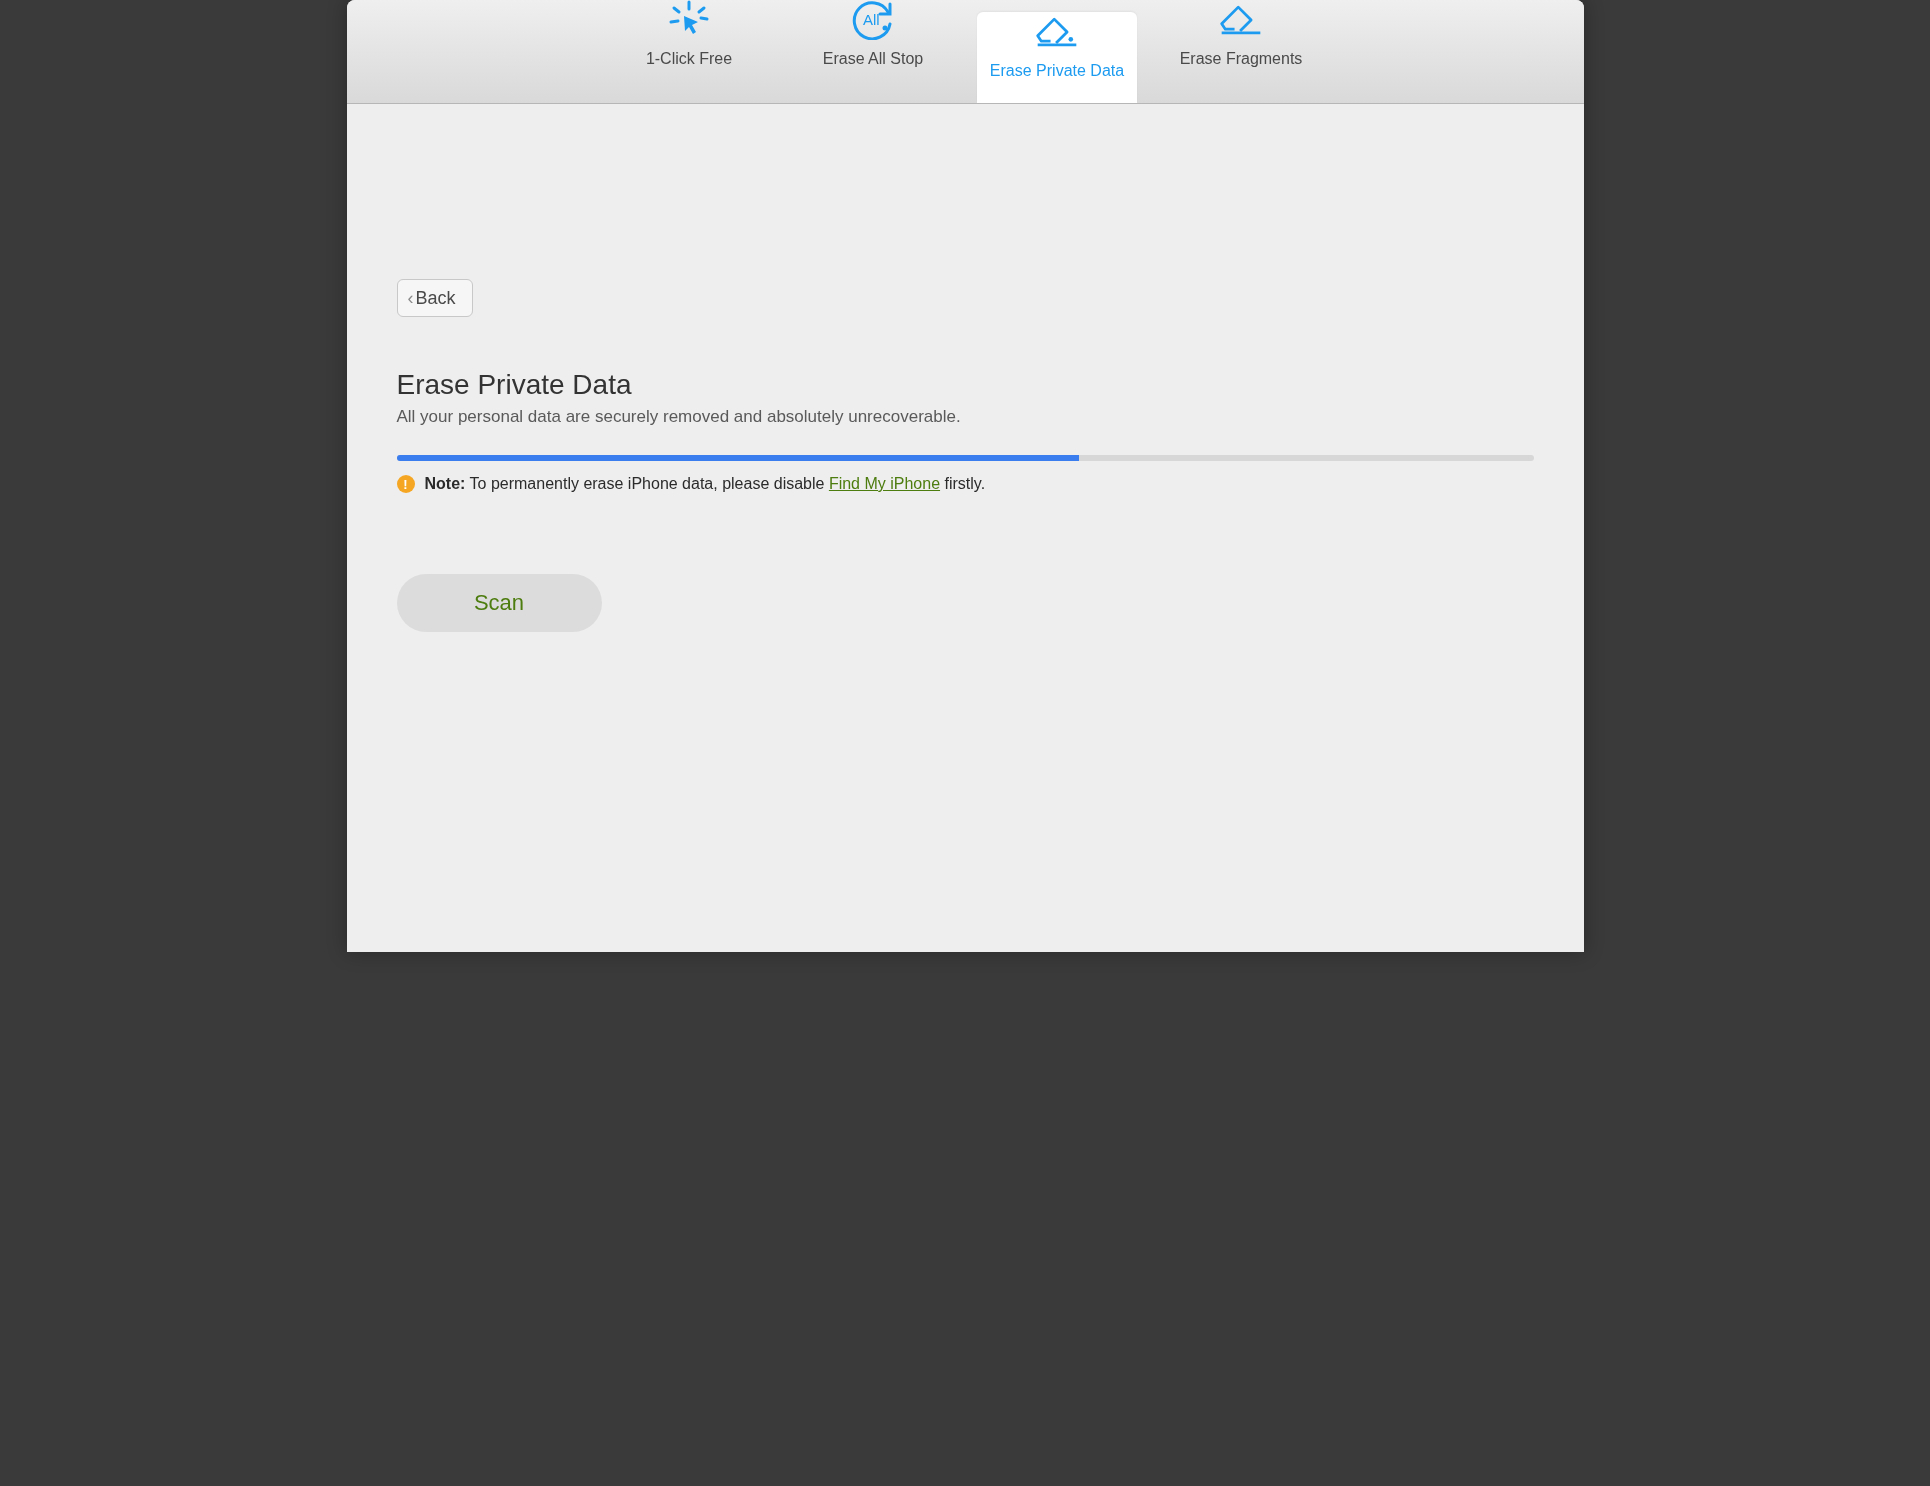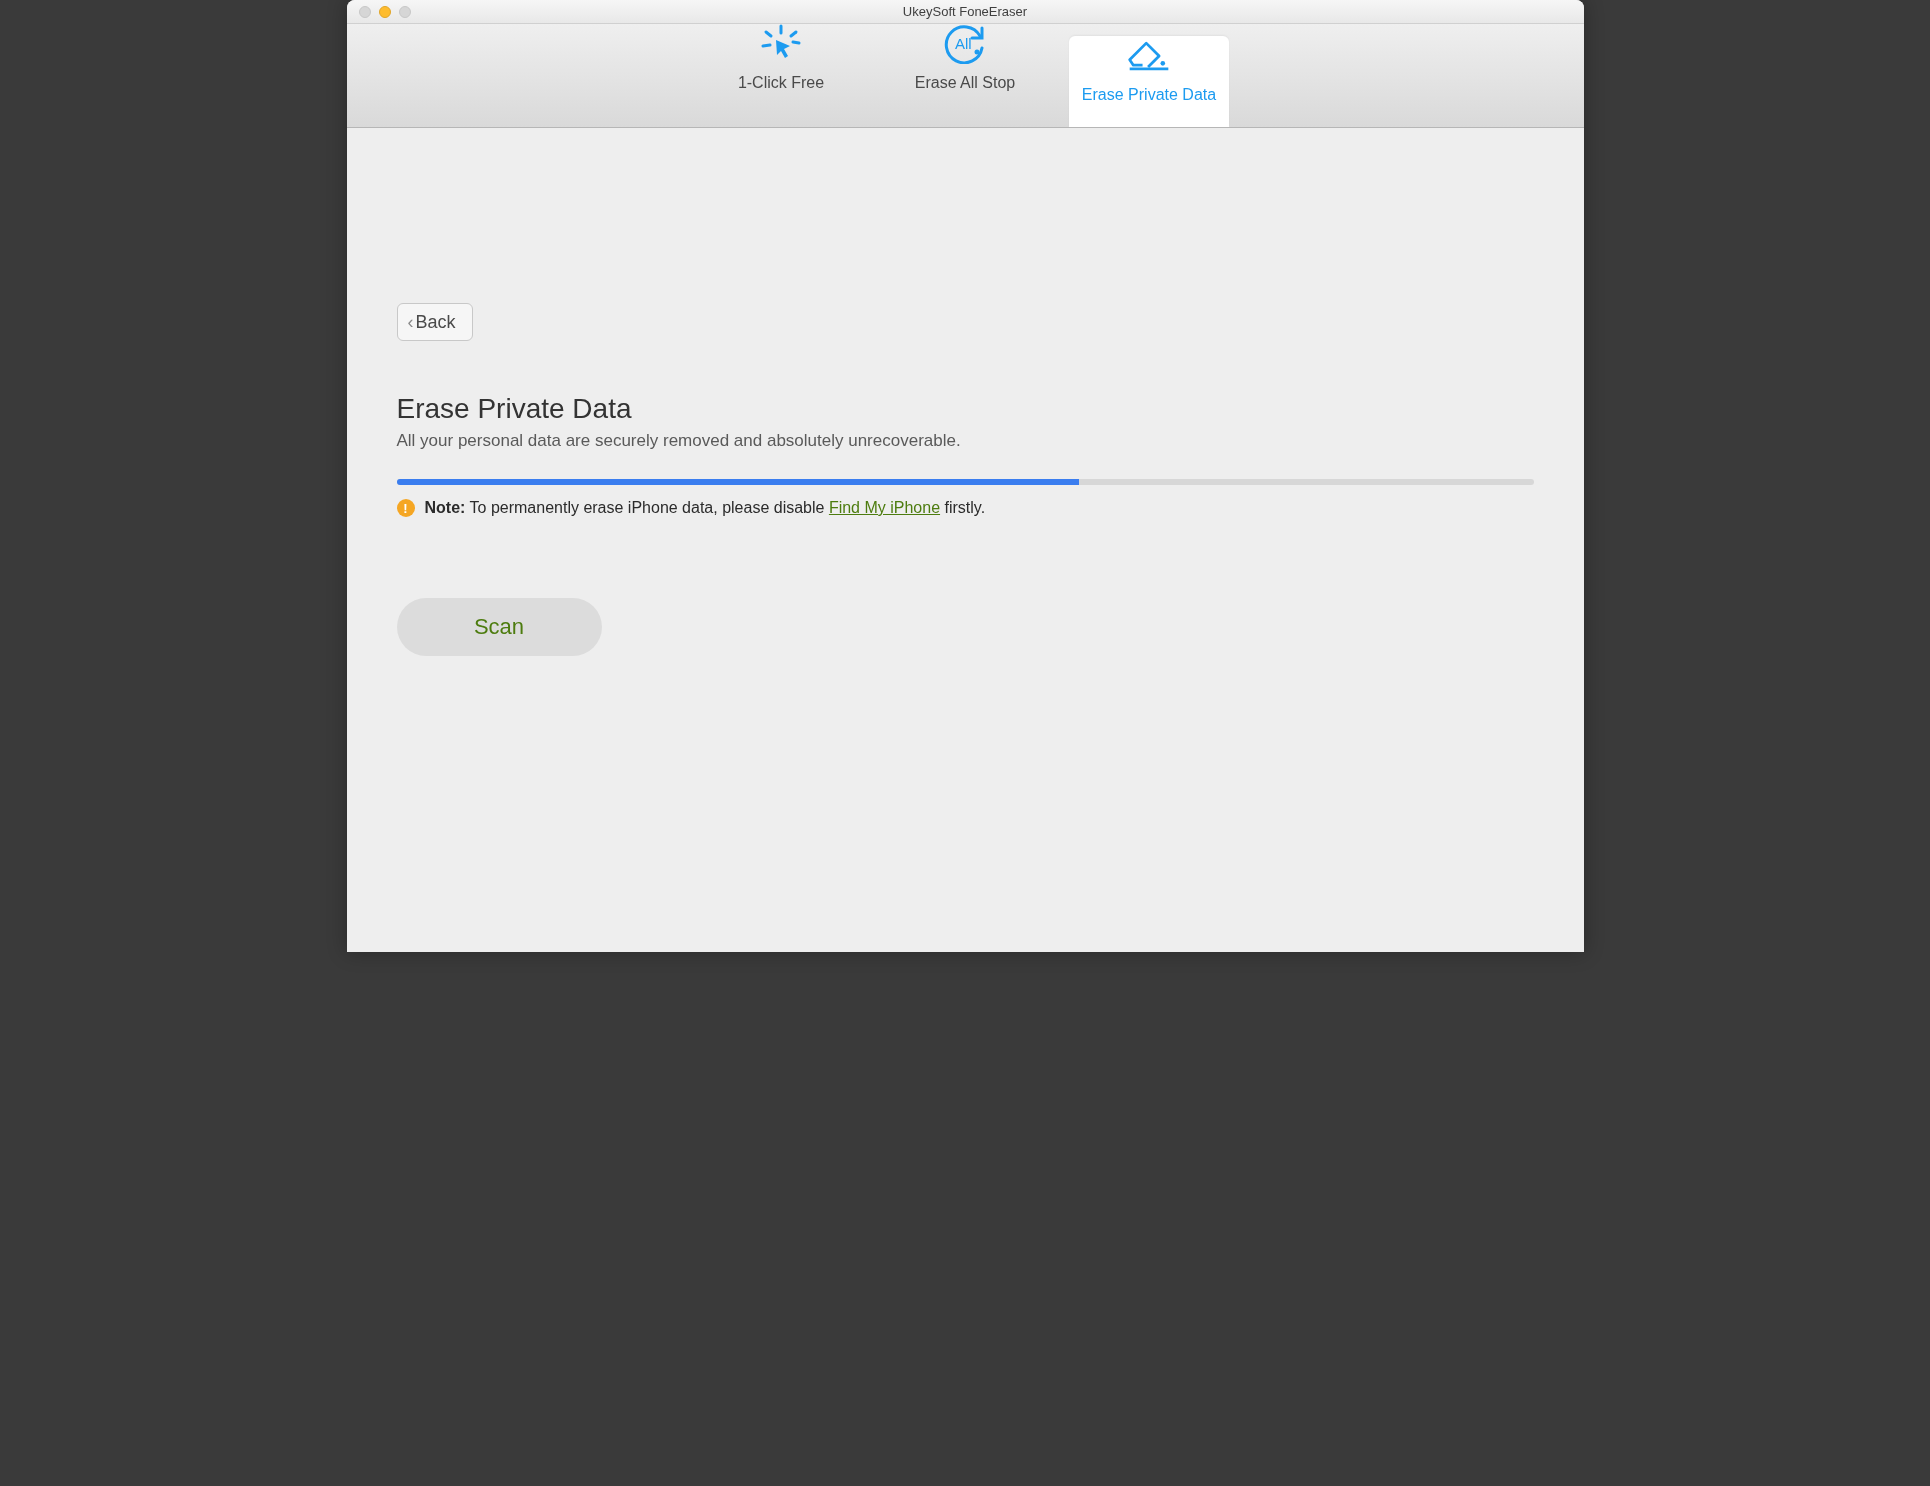--- a/index.html
+++ b/index.html
@@ -178,28 +178,20 @@
   .pill.stop {
     background: #15aaf2;
     color: #ffffff;
   }
 </style>
 </head>
 <body>
 
 <div class="window">
 
-  <div class="titlebar">
-    <div class="traffic-lights">
-      <span class="tl tl-close"></span>
-      <span class="tl tl-min"></span>
-      <span class="tl tl-max"></span>
-    </div>
-    <div class="title">UkeySoft FoneEraser</div>
-  </div>
 
   <div class="toolbar">
 
     <div class="tab">
       <span class="tab-icon">
         <svg width="42" height="40" viewBox="0 0 42 40" fill="none" stroke="#1c9bf0" stroke-width="3" stroke-linecap="round">
           <path d="M16 16 L30 22 L24 25 L28 32 L25 34 L21 27 L17 31 Z" fill="#1c9bf0" stroke="none"></path>
           <line x1="21" y1="2" x2="21" y2="9"></line>
           <line x1="6" y1="8" x2="11" y2="12"></line>
           <line x1="36" y1="8" x2="31" y2="12"></line>
@@ -226,20 +218,29 @@
       <span class="tab-icon">
         <svg width="50" height="40" viewBox="0 0 50 40" fill="none" stroke="#1c9bf0" stroke-width="3" stroke-linejoin="round">
           <path d="M18 30 L8 30 L4 24 L22 6 L36 20 L24 32"></path>
           <line x1="4" y1="34" x2="46" y2="34"></line>
           <circle cx="40" cy="28" r="2.5" fill="#1c9bf0" stroke="none"></circle>
         </svg>
       </span>
       <span class="tab-label">Erase Private Data</span>
     </div>
 
+    <div class="tab">
+      <span class="tab-icon">
+        <svg width="50" height="40" viewBox="0 0 50 40" fill="none" stroke="#1c9bf0" stroke-width="3" stroke-linejoin="round">
+          <path d="M18 30 L8 30 L4 24 L22 6 L36 20 L24 32"></path>
+          <line x1="4" y1="34" x2="46" y2="34"></line>
+        </svg>
+      </span>
+      <span class="tab-label">Erase Fragments</span>
+    </div>
 
   </div>
 
   <div class="content">
 
     <button class="back-btn">
       <span class="chev">‹</span>
       <span>Back</span>
     </button>
 

